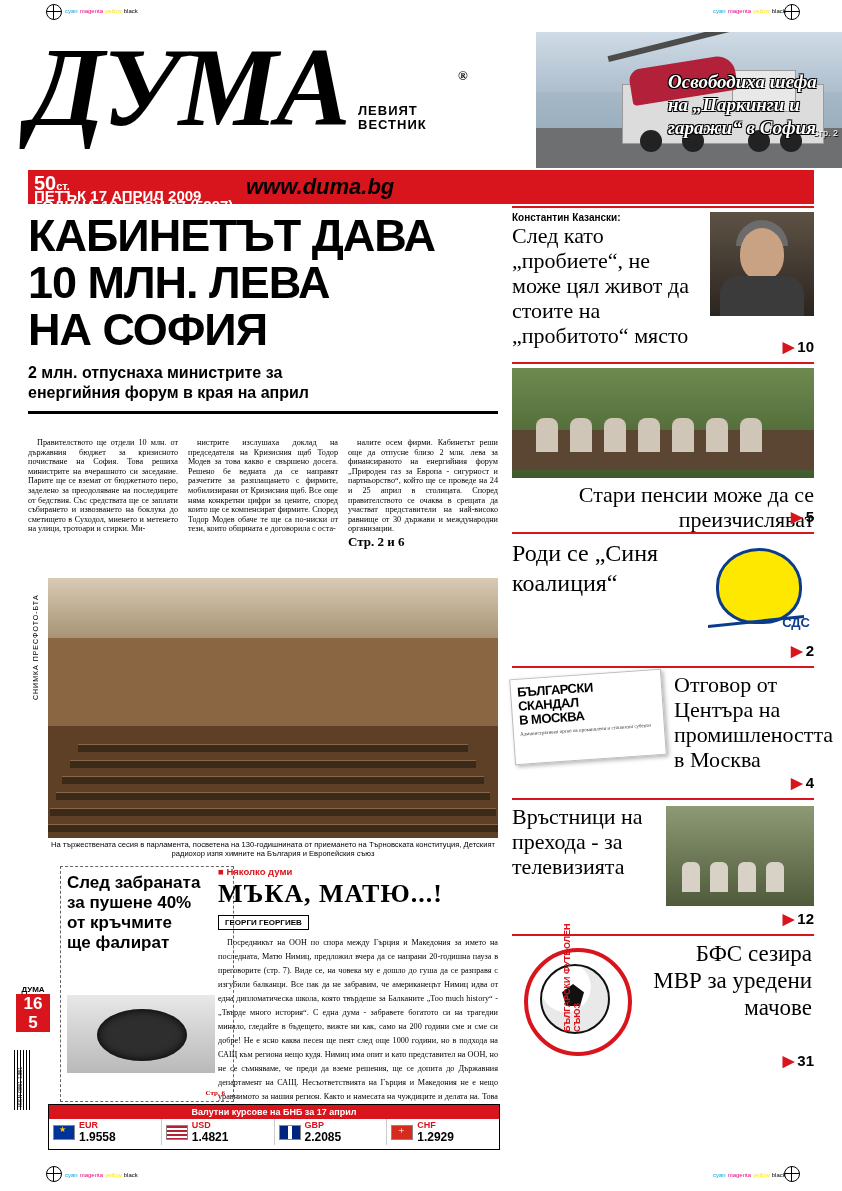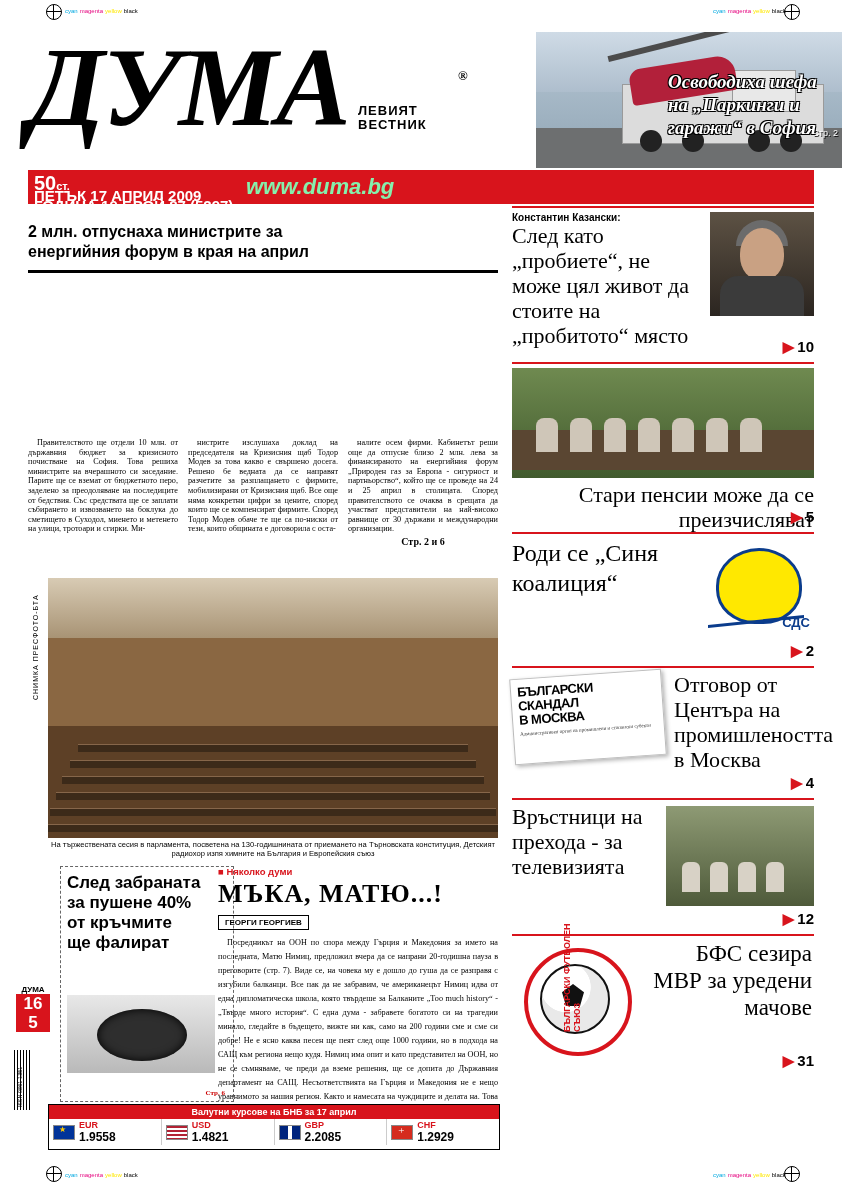--- a/index.html
+++ b/index.html
@@ -30,32 +30,32 @@
   .tp-wheel{position:absolute;bottom:16px;width:22px;height:22px;border-radius:50%;background:#222;}
   .overlay-head{position:absolute;left:640px;top:38px;width:180px;z-index:5;}
   .overlay-head div{font-family:"Liberation Serif",serif;font-weight:bold;font-style:italic;font-size:19px;line-height:23px;color:#fff;text-shadow:1px 1px 0 #000,-1px 1px 0 #000,1px -1px 0 #000,-1px -1px 0 #000;}
   .overlay-str{position:absolute;right:4px;top:96px;color:#fff;font-size:9px;font-family:"Liberation Sans",sans-serif;text-shadow:1px 1px 0 #000;}
 
   
   .redbar{position:absolute;left:28px;top:170px;width:786px;height:34px;background:#d8141c;}
   .price{position:absolute;left:6px;top:2px;color:#fff;font-weight:bold;font-size:20px;font-family:"Liberation Sans",sans-serif;}
   .price small{font-size:11px;}
   .dateline{position:absolute;left:6px;top:21px;color:#fff;font-size:15px;font-family:"Liberation Sans",sans-serif;font-weight:bold;line-height:10px;}
-  .site{position:absolute;left:218px;top:4px;color:#86efac;font-weight:bold;font-size:22px;font-family:"Liberation Sans",sans-serif;font-style:italic;}
+  .site{position:absolute;left:218px;top:4px;color:#000000;font-weight:bold;font-size:22px;font-family:"Liberation Sans",sans-serif;font-style:italic;}
 
   
   .leftcol{position:absolute;left:28px;top:212px;width:470px;}
   .headline{font-family:"Liberation Sans",sans-serif;font-weight:bold;font-size:45px;line-height:47px;letter-spacing:-1px;}
   .subhead{margin-top:10px;font-family:"Liberation Sans",sans-serif;font-weight:bold;font-size:16px;line-height:20px;}
   .rule-thick{height:3px;background:#000;margin-top:8px;}
 
   .body3{position:absolute;left:28px;top:438px;width:470px;display:flex;gap:10px;}
   .body3 .col{width:150px;font-size:8.2px;line-height:9.6px;text-align:justify;font-family:"Liberation Serif",serif;}
   .body3 .col p{margin:0 0 3px 0;text-indent:9px;}
-  .strpage{text-align:center;font-weight:bold;font-size:10px;}
+  .strpage{text-align:left;font-weight:bold;font-size:13px;}
 
   
   .parlphoto{position:absolute;left:48px;top:578px;width:450px;height:260px;background:#6b4a33;overflow:hidden;}
   .pp-ceil{position:absolute;left:0;top:0;width:450px;height:70px;background:linear-gradient(#d8cbb4,#a08a6a);}
   .pp-wall{position:absolute;left:0;top:60px;width:450px;height:90px;background:#8a6742;}
   .pp-floor{position:absolute;left:0;top:148px;width:450px;height:112px;background:#5d4026;}
   .pp-seat{position:absolute;height:7px;background:#3c2a19;border-top:1px solid #86664a;}
   .photocredit{position:absolute;left:32px;top:700px;transform:rotate(-90deg);transform-origin:left top;font-size:7px;font-family:"Liberation Sans",sans-serif;letter-spacing:1px;}
   .photocap{position:absolute;left:48px;top:840px;width:450px;font-size:7.6px;line-height:9px;text-align:center;font-family:"Liberation Sans",sans-serif;}
 
@@ -189,20 +189,25 @@
   <div class="redbar">
     <div class="price"><span>50</span><small>ст.</small></div>
     <div class="dateline">
       <div>ПЕТЪК  17 АПРИЛ  2009</div>
       <div>ГОДИНА 19 БРОЙ 87 (5297)</div>
     </div>
     <div class="site">www.duma.bg</div>
   </div>
 
   <div class="leftcol">
+    <div class="headline">
+      <div>КАБИНЕТЪТ ДАВА</div>
+      <div>10 МЛН. ЛЕВА</div>
+      <div>НА СОФИЯ</div>
+    </div>
     <div class="subhead">
       <div>2 млн. отпуснаха министрите за</div>
       <div>енергийния форум в края на април</div>
     </div>
     <div class="rule-thick"></div>
   </div>
 
   <div class="body3">
     <div class="col">
         <p>Правителството ще отдели 10 млн. от държавния бюджет за кризисното почистване на София. Това решиха министрите на вчерашното си заседание. Парите ще се вземат от бюджетното перо, заделено за преодоляване на последиците от бедствия. Със средствата ще се заплати събирането и извозването на боклука до сметището в Суходол, миенето и метенето на улици, тротоари и сгирки. Ми-</p>

